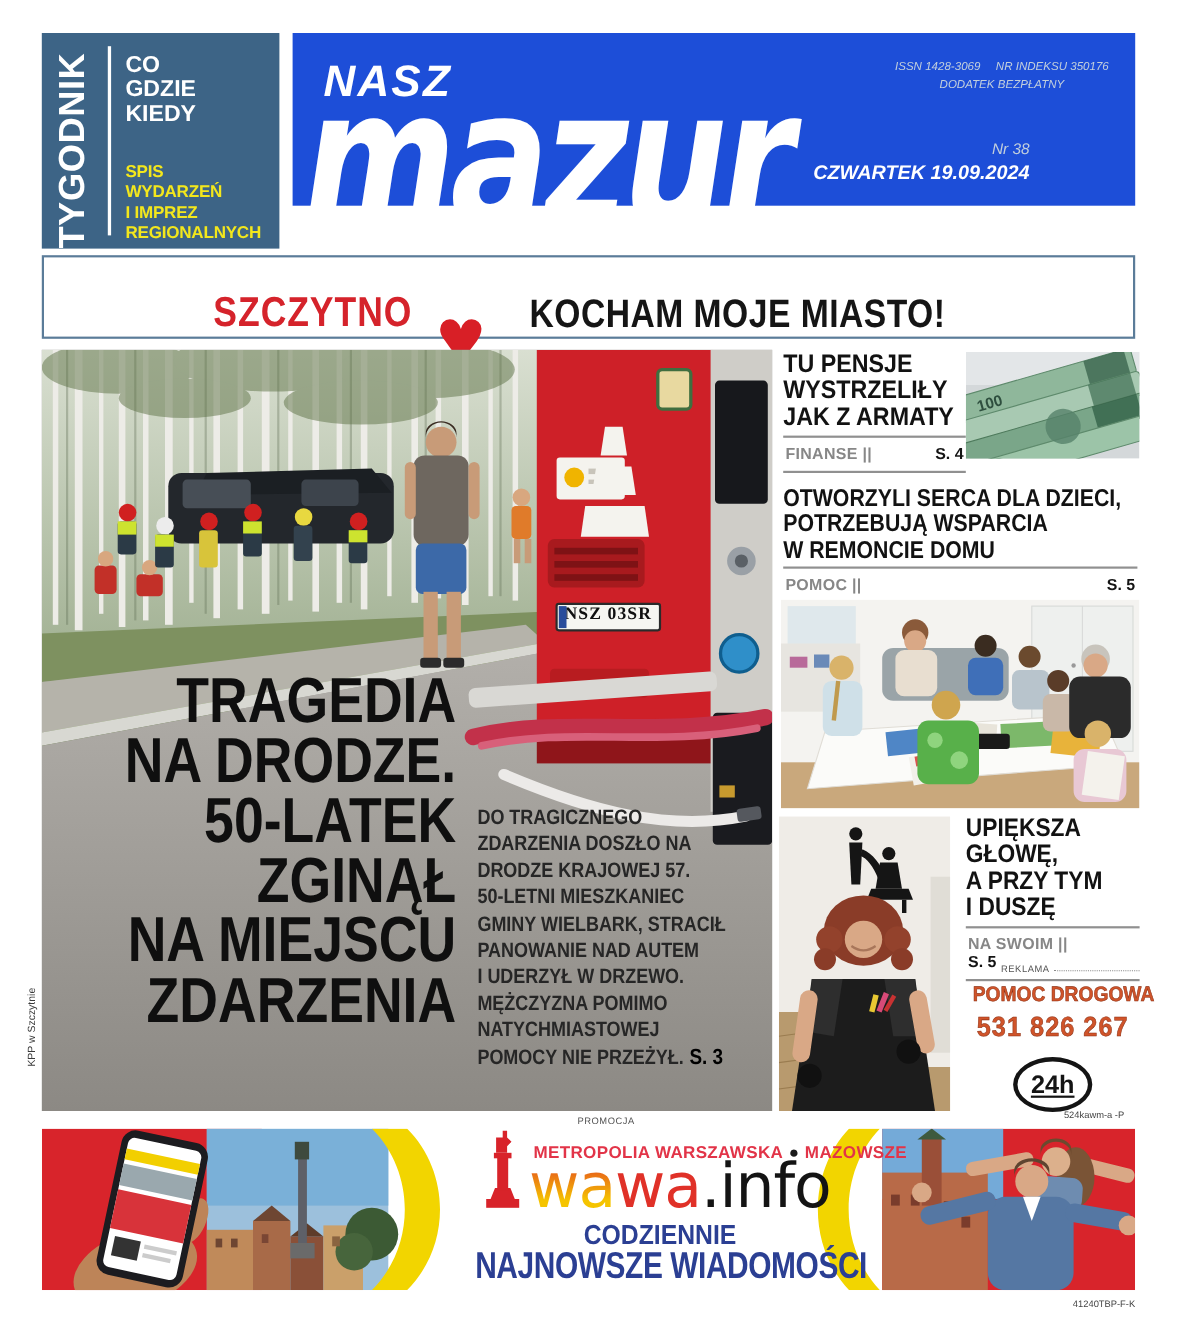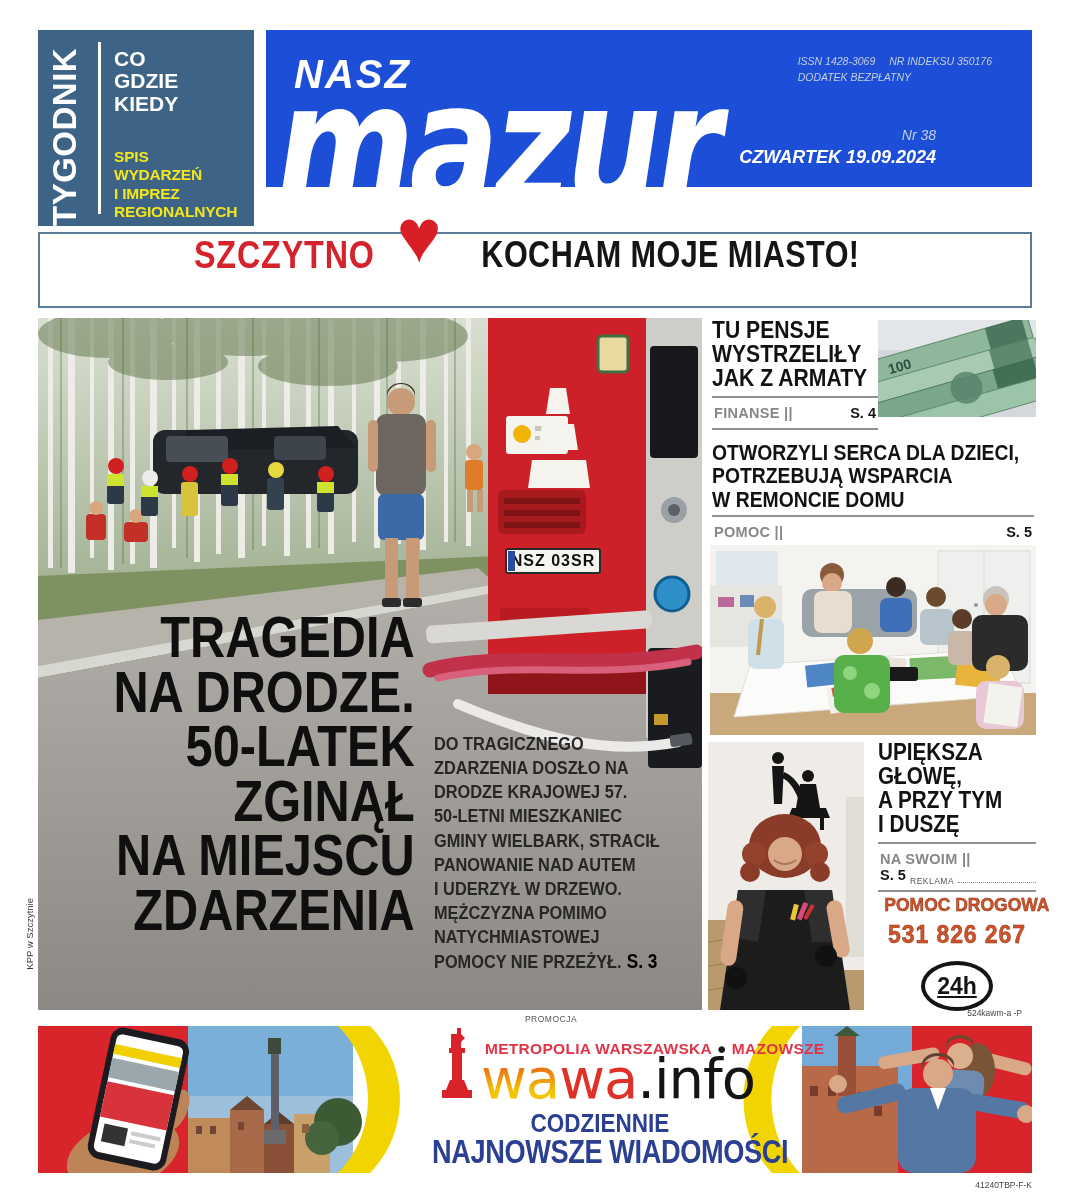--- a/index.html
+++ b/index.html
@@ -12,45 +12,45 @@
   .tygodnik{position:absolute;left:8px;top:0;height:196px;display:flex;align-items:center;
      writing-mode:vertical-rl;transform:rotate(180deg);color:#fff;font-weight:bold;font-size:33px;
      letter-spacing:.5px;font-family:"Liberation Sans",sans-serif;}
   .hdr-vline{position:absolute;left:60px;top:12px;bottom:12px;width:3px;background:#fff;}
   .cgk{position:absolute;left:76px;top:18px;color:#fff;font-weight:bold;font-size:21px;line-height:1.06;}
   .spis{position:absolute;left:76px;top:118px;color:#f3e71c;font-weight:bold;font-size:15.5px;line-height:1.18;letter-spacing:-.2px;}
   .nasz{position:absolute;left:28px;top:22px;color:#fff;font-weight:bold;font-size:40px;letter-spacing:2px;}
   .mazur{position:absolute;left:10px;top:30px;color:#fff;font-weight:bold;font-size:170px;line-height:1;
      letter-spacing:-6px;transform:scaleX(.78);transform-origin:0 0;font-family:"DejaVu Sans",sans-serif;}
   .cities{position:absolute;left:12px;top:173px;color:#fff;font-weight:bold;font-size:14.5px;letter-spacing:.2px;}
-  .issn-block{position:absolute;right:40px;top:24px;text-align:left;color:#c2cfdc;font-size:10.5px;line-height:1.5;}
+  .issn-block{position:absolute;right:24px;top:24px;text-align:center;color:#c2cfdc;font-size:10.5px;line-height:1.5;}
   .issn-row{display:flex;gap:14px;justify-content:flex-end;}
   .date-block{position:absolute;right:96px;top:96px;text-align:right;line-height:1.35;}
   .nr{color:#c2cfdc;font-size:14px;}
   .dt{color:#fff;font-weight:bold;font-size:18px;}
 
   
   .love{position:absolute;left:38px;top:232px;width:990px;height:72px;background:#fff;border:2px solid #5b7c99;
-     display:flex;align-items:flex-start;justify-content:center;}
+     display:flex;align-items:flex-end;justify-content:center;}
   .love-city{color:#d5232b;font-weight:bold;font-size:38px;letter-spacing:1px;transform:scaleX(.85);}
   .love-heart{color:#d81f26;font-size:76px;line-height:0;margin:0 6px;position:relative;top:2px;}
   .love-slogan{color:#151515;font-weight:bold;font-size:36px;letter-spacing:.5px;transform:scaleX(.85);}
 
   
   .main-photo{position:absolute;left:38px;top:318px;width:664px;height:692px;overflow:hidden;background:#9c9a95;}
   .main-photo svg{position:absolute;left:0;top:0;}
   .headline{position:absolute;right:287px;top:292px;text-align:right;color:#0f0f0f;font-weight:bold;
      font-size:58px;line-height:.94;white-space:nowrap;transform:scaleX(.84);transform-origin:100% 0;
      font-family:"Liberation Sans",sans-serif;}
   .lead{position:absolute;left:396px;top:414px;color:#262626;font-weight:bold;font-size:19px;line-height:1.27;
      white-space:nowrap;transform:scaleX(.86);transform-origin:0 0;}
   .lead .pref{color:#000;font-size:20px;margin-left:6px;}
   .plate{position:absolute;left:467px;top:230px;width:96px;height:26px;background:#f6f6f1;border:2px solid #2a2a2a;
-     border-radius:3px;display:flex;align-items:center;justify-content:center;font-weight:bold;font-size:16px;
-     color:#101010;letter-spacing:1px;box-sizing:border-box;}
+     border-radius:3px;display:flex;align-items:flex-start;justify-content:center;font-weight:bold;font-size:16px;
+     color:#101010;letter-spacing:1px;box-sizing:border-box;font-family:Liberation Serif, serif;}
   .plate .eu{position:absolute;left:1px;top:1px;bottom:1px;width:7px;background:#2a4d9b;}
   .photo-credit{position:absolute;left:24px;top:898px;writing-mode:vertical-rl;transform:rotate(180deg);
      font-size:9.5px;color:#3a3a3a;}
 
   
   .rc-h{font-weight:bold;color:#121212;white-space:nowrap;}
   .h-a1{position:absolute;left:712px;top:318px;font-size:23px;line-height:1.05;transform:scaleX(.92);transform-origin:0 0;}
   .h-a2{position:absolute;left:712px;top:441px;font-size:22px;line-height:1.06;transform:scaleX(.88);transform-origin:0 0;}
   .h-a3{position:absolute;left:878px;top:740px;font-size:23px;line-height:1.05;transform:scaleX(.9);transform-origin:0 0;}
   .kicker{display:flex;justify-content:space-between;align-items:baseline;border-top:2px solid #909090;

